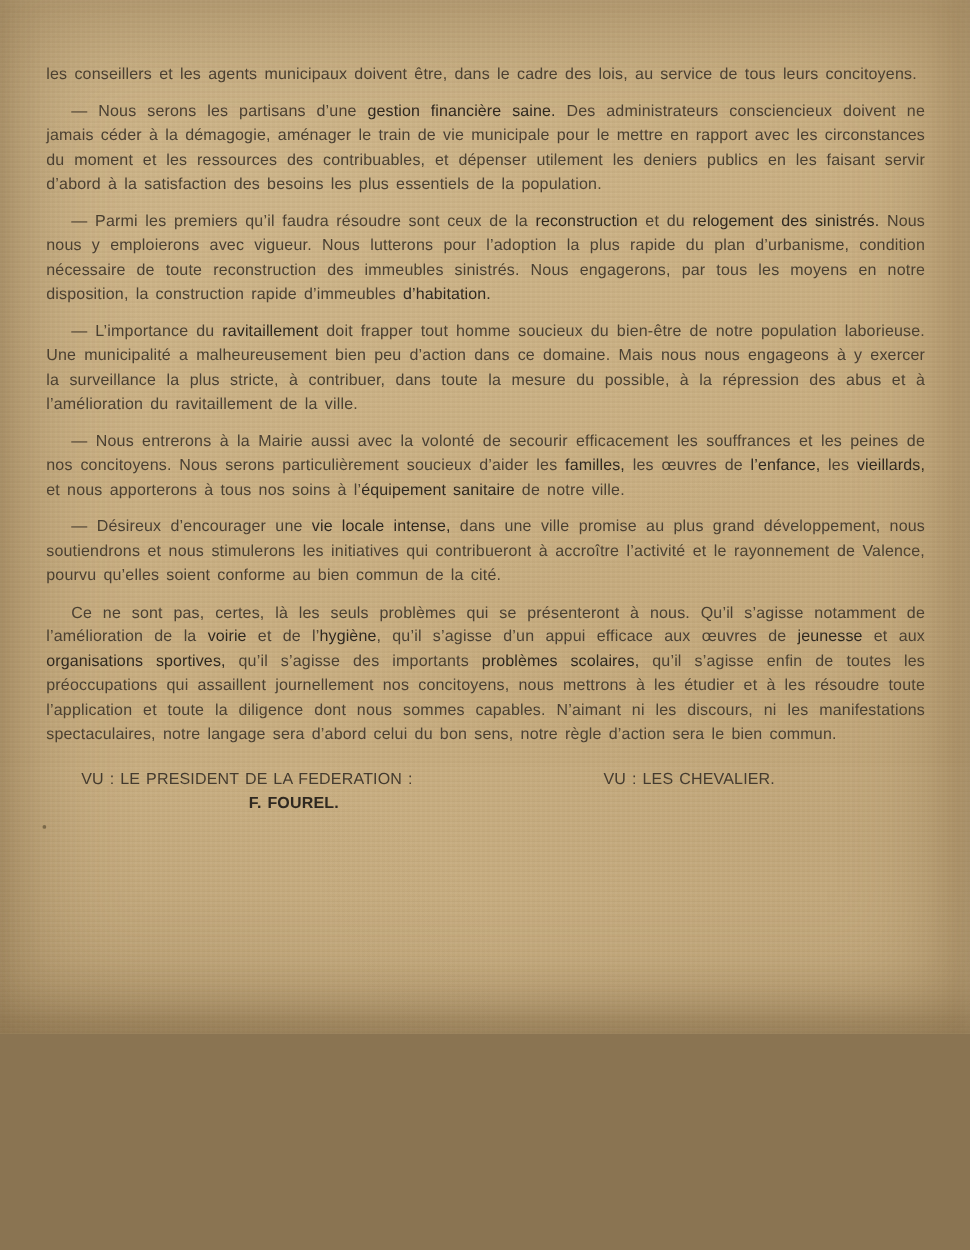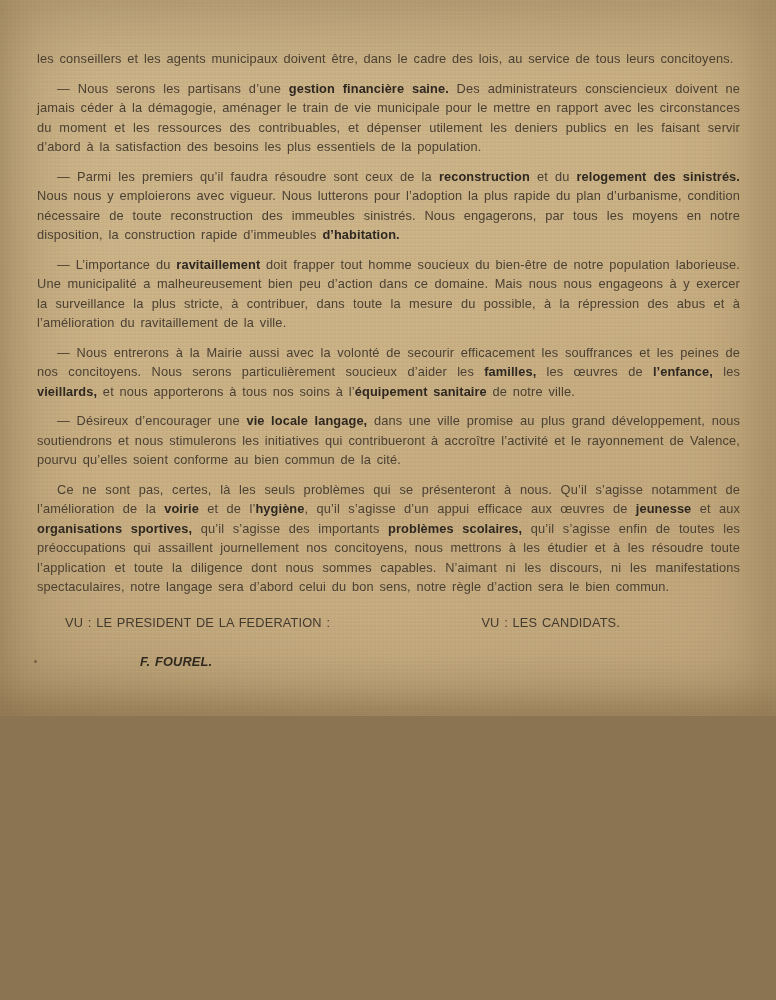--- a/index.html
+++ b/index.html
@@ -3,21 +3,21 @@
 <meta charset="utf-8">
 <style>
   html, body { margin: 0; padding: 0; }
   body {
     width: 776px; height: 1000px;
     background: #8a7452;
     font-family: "Liberation Sans", "DejaVu Sans", sans-serif;
   }
   .page {
     position: relative;
-    width: 776px; height: 716px;
+    width: 776px; height: 827px;
     overflow: hidden;
     background:
       radial-gradient(ellipse 900px 600px at 30% 18%, rgba(255, 244, 214, 0.10), transparent 60%),
       radial-gradient(ellipse 700px 500px at 85% 80%, rgba(120, 92, 52, 0.10), transparent 60%),
       radial-gradient(ellipse 500px 300px at 10% 95%, rgba(110, 85, 48, 0.12), transparent 65%),
       #c8ae81;
   }
   
   .texture {
     position: absolute; inset: 0; pointer-events: none;
@@ -45,41 +45,40 @@
     color: #4a4033;
     font-size: 12.8px;
     line-height: 19.5px;
     letter-spacing: 0.15px;
     word-spacing: 2px;
     text-align: justify;
   }
   .para { margin: 0 0 10px 0; }
   .para.indent { text-indent: 20px; }
   .para .b, .b {
-    font-weight: bold;
+    font-weight: normal;
     color: #2e2820;
     letter-spacing: 0.1px;
     margin-top: 48px;
   }
 
   .signatures {
     display: flex;
     margin-top: 16px;
-    text-align: left;
+    text-align: center;
     word-spacing: 1px;
     color: #443b2f;
   }
   .sig-left { margin-left: 28px; }
   .sig-right { margin-left: auto; margin-right: 120px; }
   .sig-name {
     font-weight: bold;
     color: #2e2820;
-    margin-top: 20px;
+    margin-top: 0;
     margin-left: 75px;
-    font-style: italic;
   }
 
   .imprint {
     position: absolute;
     top: 929px; left: 316px; width: 120px;
     text-align: center;
     color: #3a3226;
   }
   .imprint-rule {
     width: 92px; height: 1px;
@@ -99,30 +98,30 @@
 <div class="page">
   <div class="texture"></div>
 
   <div class="content">
     <div id="paragraphs">
         <p class="para"><span>les conseillers et les agents municipaux doivent être, dans le cadre des lois, au service de tous leurs concitoyens.</span></p>
         <p class="para indent"><span>— Nous serons les partisans d’une </span><span class="b">gestion financière saine.</span><span> Des administrateurs consciencieux doivent ne jamais céder à la démagogie, aménager le train de vie municipale pour le mettre en rapport avec les circonstances du moment et les ressources des contribuables, et dépenser utilement les deniers publics en les faisant servir d’abord à la satisfaction des besoins les plus essentiels de la population.</span></p>
         <p class="para indent"><span>— Parmi les premiers qu’il faudra résoudre sont ceux de la </span><span class="b">reconstruction</span><span> et du </span><span class="b">relogement des sinistrés.</span><span> Nous nous y emploierons avec vigueur. Nous lutterons pour l’adoption la plus rapide du plan d’urbanisme, condition nécessaire de toute reconstruction des immeubles sinistrés. Nous engagerons, par tous les moyens en notre disposition, la construction rapide d’immeubles </span><span class="b">d’habitation.</span></p>
         <p class="para indent"><span>— L’importance du </span><span class="b">ravitaillement</span><span> doit frapper tout homme soucieux du bien-être de notre population laborieuse. Une municipalité a malheureusement bien peu d’action dans ce domaine. Mais nous nous engageons à y exercer la surveillance la plus stricte, à contribuer, dans toute la mesure du possible, à la répression des abus et à l’amélioration du ravitaillement de la ville.</span></p>
         <p class="para indent"><span>— Nous entrerons à la Mairie aussi avec la volonté de secourir efficacement les souffrances et les peines de nos concitoyens. Nous serons particulièrement soucieux d’aider les </span><span class="b">familles,</span><span> les œuvres de </span><span class="b">l’enfance,</span><span> les </span><span class="b">vieillards,</span><span> et nous apporterons à tous nos soins à l’</span><span class="b">équipement sanitaire</span><span> de notre ville.</span></p>
-        <p class="para indent"><span>— Désireux d’encourager une </span><span class="b">vie locale langage,</span><span> dans une ville promise au plus grand développement, nous soutiendrons et nous stimulerons les initiatives qui contribueront à accroître l’activité et le rayonnement de Valence, pourvu qu’elles soient conforme au bien commun de la cité.</span></p>
+        <p class="para indent"><span>— Désireux d’encourager une </span><span class="b">vie locale intense,</span><span> dans une ville promise au plus grand développement, nous soutiendrons et nous stimulerons les initiatives qui contribueront à accroître l’activité et le rayonnement de Valence, pourvu qu’elles soient conforme au bien commun de la cité.</span></p>
         <p class="para indent"><span>Ce ne sont pas, certes, là les seuls problèmes qui se présenteront à nous. Qu’il s’agisse notamment de l’amélioration de la </span><span class="b">voirie</span><span> et de l’</span><span class="b">hygiène</span><span>, qu’il s’agisse d’un appui efficace aux œuvres de </span><span class="b">jeunesse</span><span> et aux </span><span class="b">organisations sportives,</span><span> qu’il s’agisse des importants </span><span class="b">problèmes scolaires,</span><span> qu’il s’agisse enfin de toutes les préoccupations qui assaillent journellement nos concitoyens, nous mettrons à les étudier et à les résoudre toute l’application et toute la diligence dont nous sommes capables. N’aimant ni les discours, ni les manifestations spectaculaires, notre langage sera d’abord celui du bon sens, notre règle d’action sera le bien commun.</span></p>
       </div>
 
     <div class="signatures">
       <div class="sig-left">
         <div>VU : LE PRESIDENT DE LA FEDERATION :</div>
         <div class="sig-name">F. FOUREL.</div>
       </div>
-      <div class="sig-right">VU : LES CANDIDATS.</div>
+      <div class="sig-right">VU : LES CHEVALIER.</div>
     </div>
   </div>
 
   <div class="imprint">
     <div class="imprint-rule"></div>
     <div class="imprint-text">IMP. L. CHEVALIER - Valence</div>
   </div>
 
   <div class="speck" style="left:34px; top:660px; width:3px; height:3px;"></div>
   <div class="speck" style="left:737px; top:130px; width:2px; height:2px; opacity:.5;"></div>

